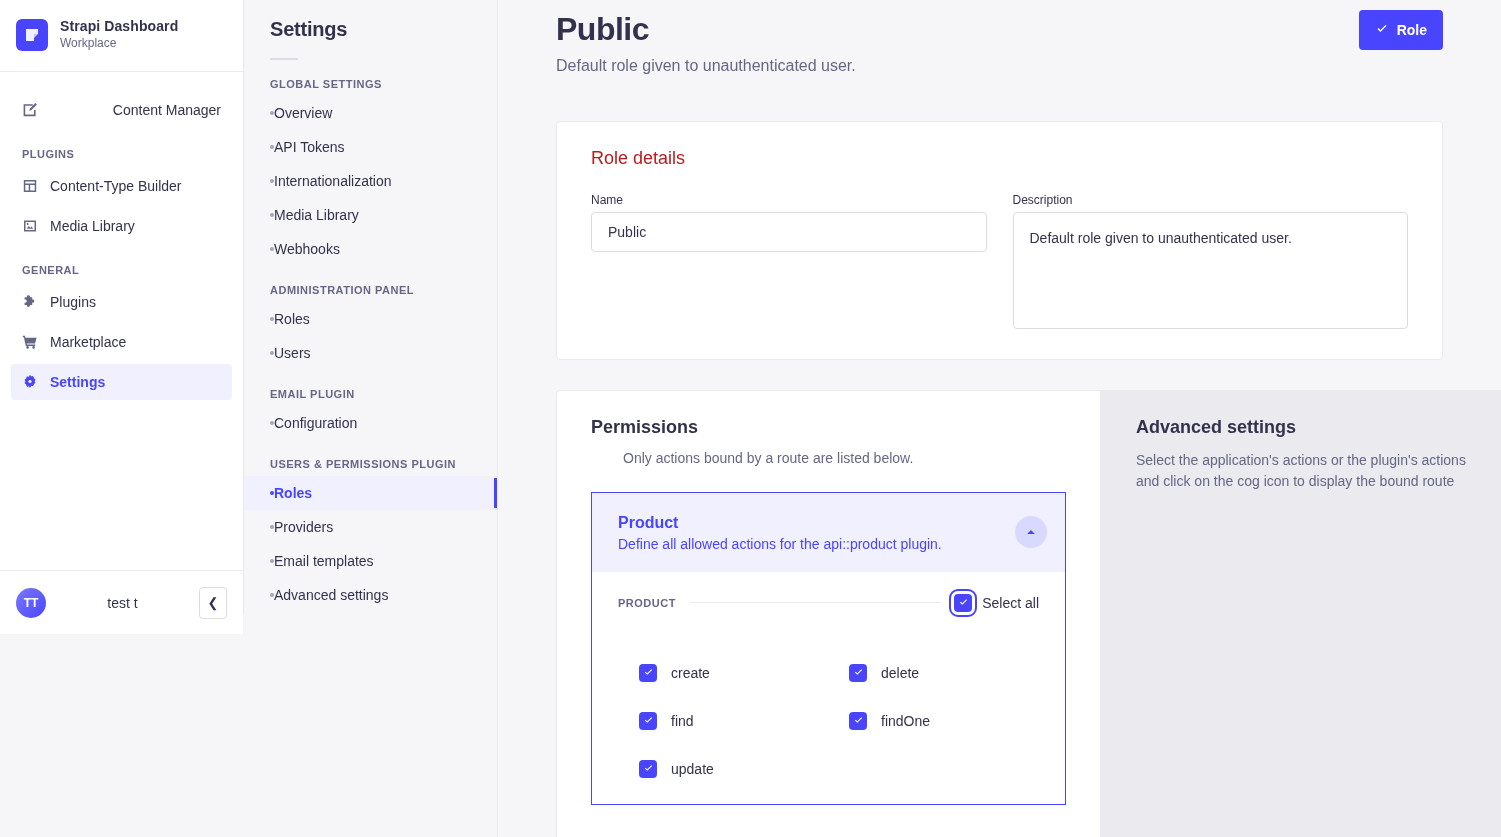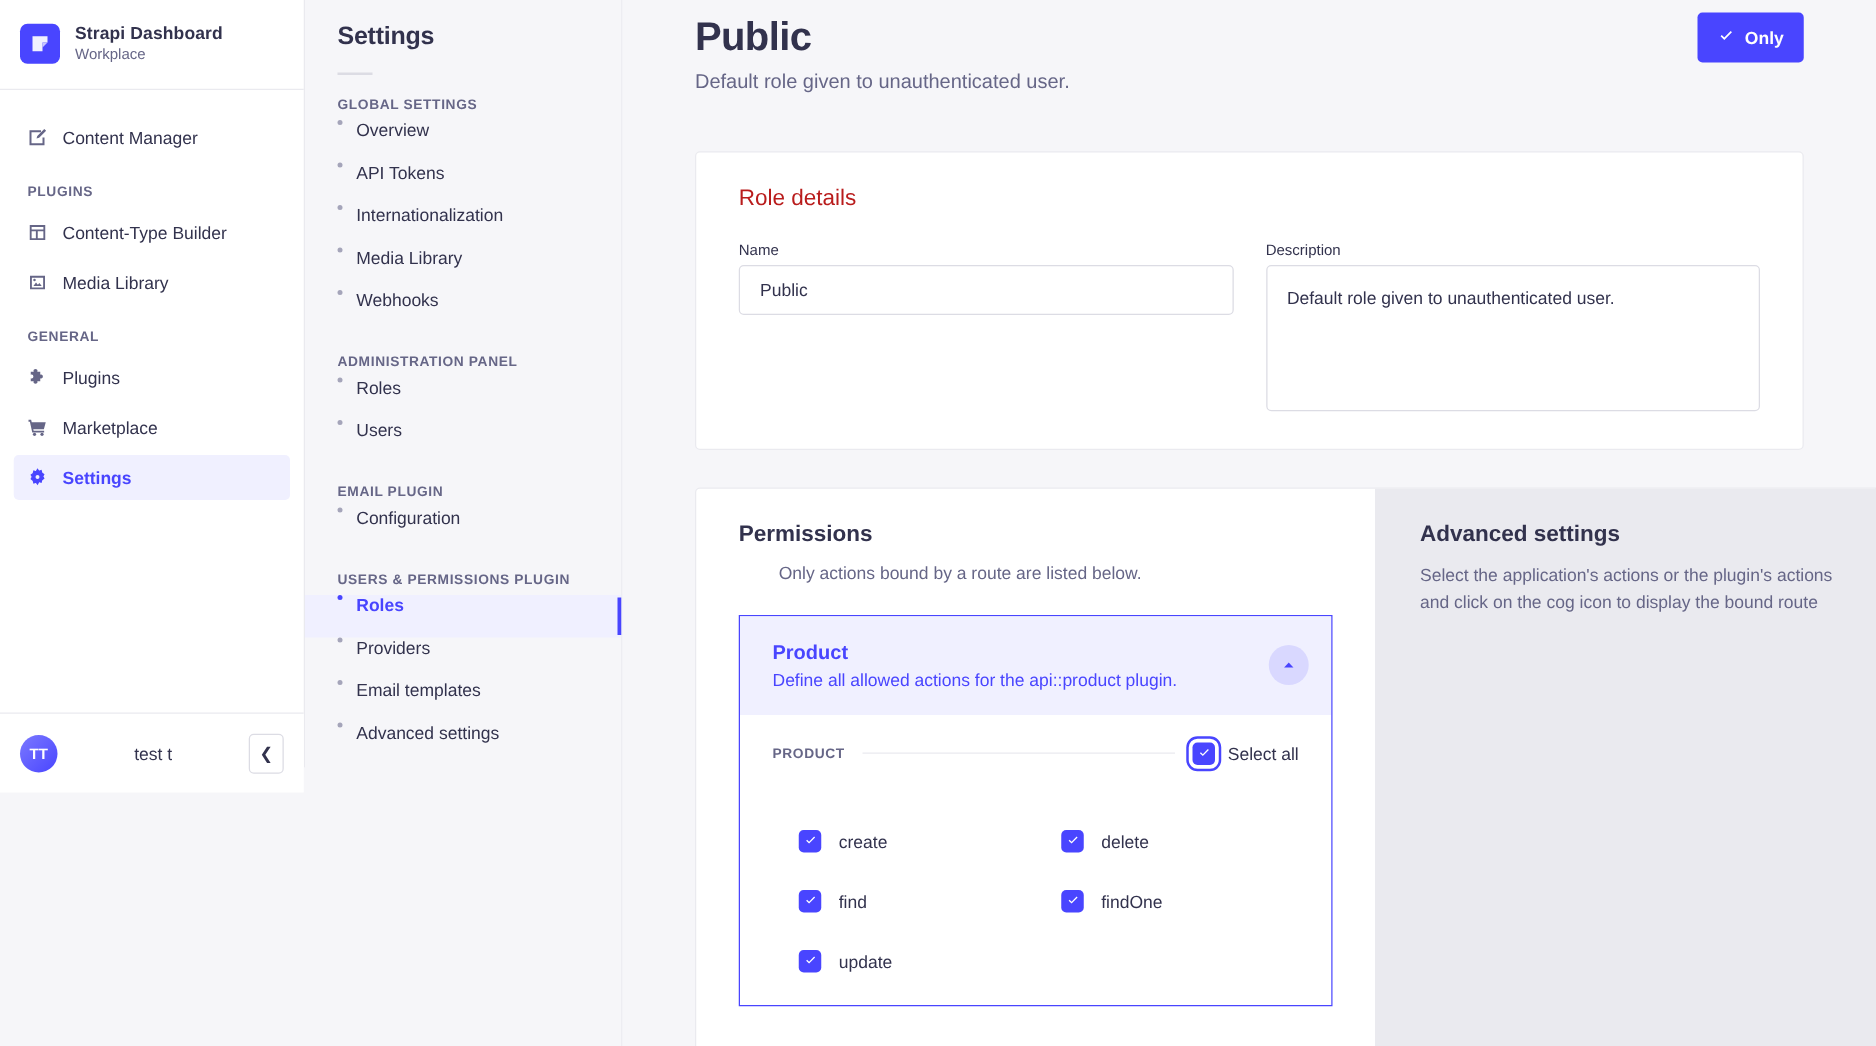--- a/index.html
+++ b/index.html
@@ -83,21 +83,21 @@
   }
   .settings-head { padding: 18px 26px 0 26px; }
   .settings-title { font-size: 20px; font-weight: bold; color: #32324d; letter-spacing: -.2px; }
   .settings-rule { width: 28px; height: 2px; background: #dcdce4; margin: 17px 0 0 0; }
   .sn-group-label {
     font-size: 11px; font-weight: bold; letter-spacing: .5px;
     color: #666687; text-transform: uppercase;
     padding: 18px 26px 6px 26px;
   }
   .sn-item {
-    display: flex; gap: 11px;
+    display: flex; align-items: center; gap: 0;
     height: 34px; padding: 0 26px;
     font-size: 14px; color: #32324d; cursor: pointer;
     position: relative;
   }
   .sn-dot { width: 4px; height: 4px; border-radius: 50%; background: #a5a5ba; flex-shrink: 0; }
   .sn-item.active { background: #f0f0ff; color: #4945ff; font-weight: bold; }
   .sn-item.active .sn-dot { background: #4945ff; }
   .sn-item.active::after {
     content: ""; position: absolute; right: 0; top: 2px; bottom: 2px;
     width: 3px; background: #4945ff;
@@ -206,21 +206,21 @@
           <path d="M10 7h4l-4 4V7z" fill="#c8c6ff"></path>
         </svg>
       </div>
       <div class="brand-text">
         <span class="brand-title">Strapi Dashboard</span>
         <span class="brand-sub">Workplace</span>
       </div>
     </div>
 
     <div class="nav-body">
-      <div class="nav-item" style="margin-top:4px;">
+      <div class="nav-item" style="margin-top:4px;justify-content:space-between;">
         <span class="ico">
           <svg width="16" height="16" viewBox="0 0 16 16">
               <path d="M1.6 2.2h9.2v1.6H3.2v8.8h8.8V8h1.6v6.2H1.6V2.2z" fill="#666687"></path>
               <path d="M13.4 1.1l1.5 1.5-5.6 5.6-2.1.6.6-2.1 5.6-5.6z" fill="#666687"></path>
             </svg>
         </span>
         <span>Content Manager</span>
       </div>
 
       <div class="nav-section-label">PLUGINS</div>
@@ -356,21 +356,21 @@
       <div>
         <h1 class="page-title">Public</h1>
         <div class="page-sub">Default role given to unauthenticated user.</div>
       </div>
       <button class="save-btn">
         <span>
           <svg width="14" height="14" viewBox="0 0 16 16">
               <path d="M6.2 11.4L2.8 8l1.1-1.1 2.3 2.3 5.9-5.9L13.2 4.4z" fill="#ffffff"></path>
             </svg>
         </span>
-        <span>Only</span>
+        <span>Role</span>
       </button>
     </div>
 
     <section class="card role-card">
       <div class="card-h">Role details</div>
       <div class="fields">
         <div class="field">
           <label class="field-label">Name</label>
           <input class="text-input" value="Public" placeholder="Name" style="">
         </div>

